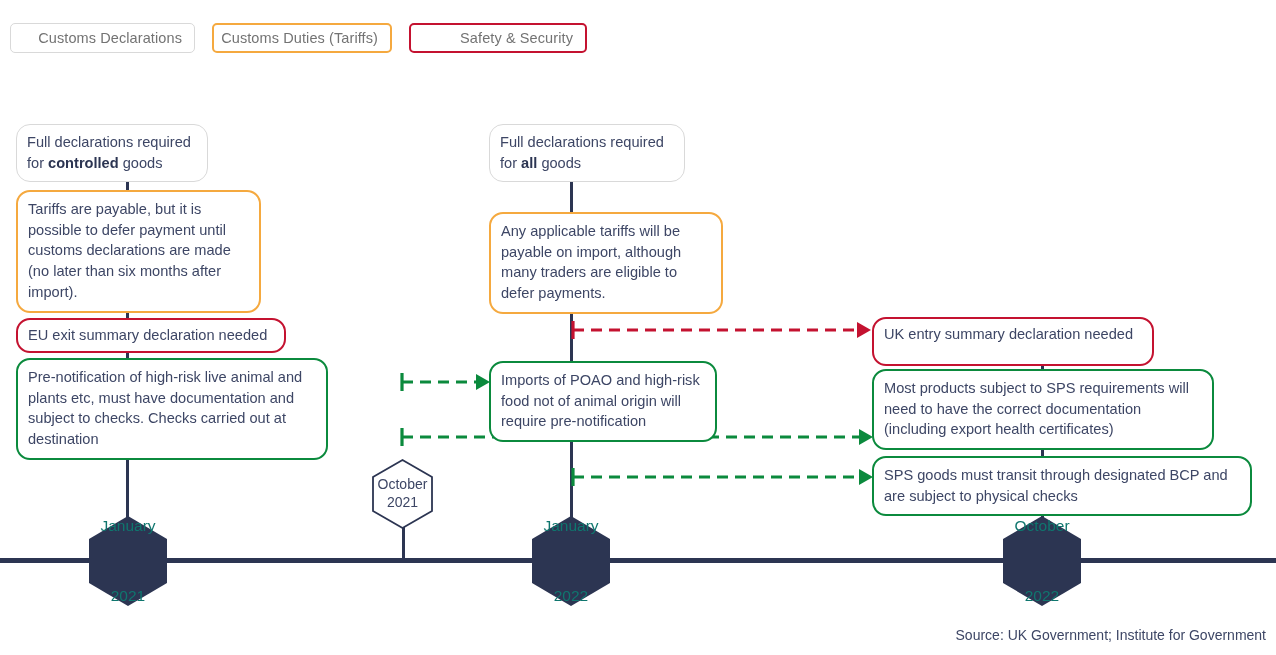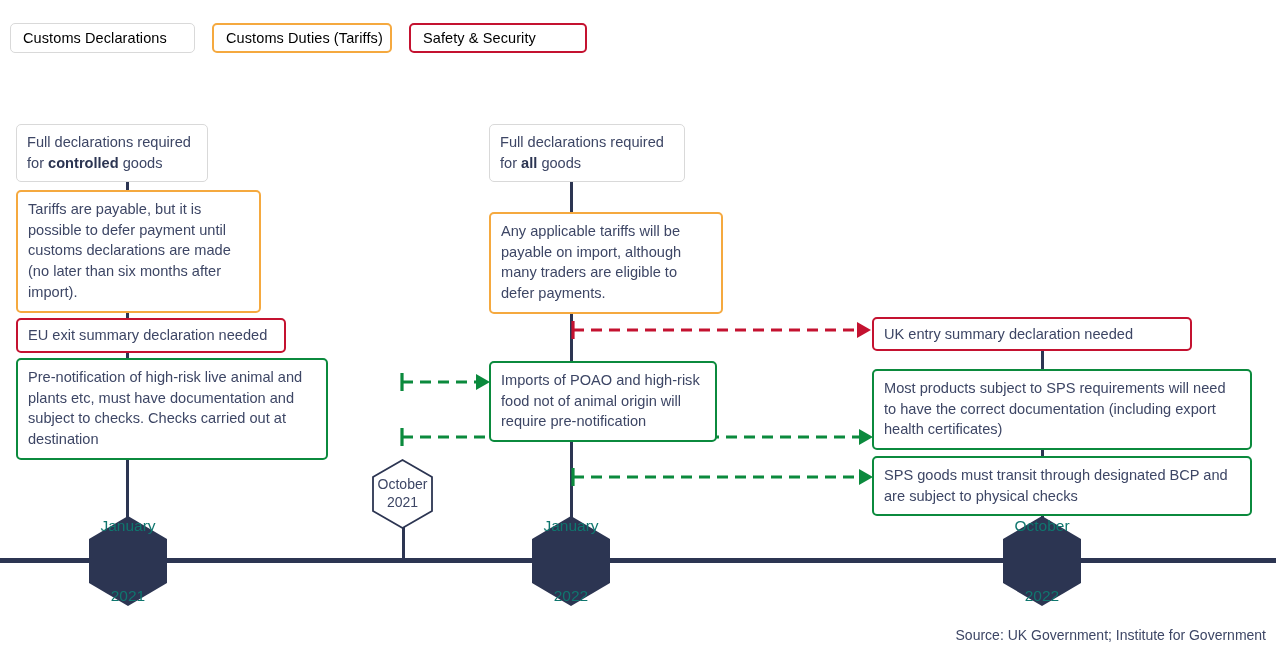--- a/index.html
+++ b/index.html
@@ -10,35 +10,35 @@
     color:#3d4665;
     overflow:hidden;
     position:relative;
   }
   #stage{position:absolute;left:0;top:0;width:1276px;height:655px;}
 
   
   .legend{position:absolute;left:10px;top:23px;display:flex;gap:17px;align-items:flex-start;}
   .legend-chip{
     height:30px;box-sizing:border-box;
-    display:flex;align-items:center;justify-content:flex-start;
+    display:flex;align-items:center;justify-content:flex-end;
     border-radius:5px;background:#fff;
-    font-size:14.5px;color:#000000;letter-spacing:0.1px;
+    font-size:14.5px;color:#737373;letter-spacing:0.1px;
     padding:0 12px;white-space:nowrap;
   }
   .chip-cd{border:1.6px solid #d9d9d9;width:185px;}
   .chip-du{border:2.2px solid #f5a93f;width:180px;}
   .chip-ss{border:2.4px solid #c41230;width:178px;}
   .chip-sps{border:2.4px solid #0b8a3d;width:185px;}
 
   
   .box{
     position:absolute;box-sizing:border-box;background:#fff;
     font-size:14.6px;line-height:1.42;color:#3d4665;
-    padding:7px 10px 8px 10px;border-radius:5px;z-index:5;
+    padding:7px 10px 8px 10px;border-radius:14px;z-index:5;
   }
   .b-grey{border:1.5px solid #d9d9d9;}
   .b-amber{border:2px solid #f5a93f;}
   .b-red{border:2px solid #c41230;}
   .b-green{border:2px solid #0b8a3d;}
   .box b{font-weight:bold;color:#2c3552;}
 
   
   .vline{position:absolute;width:3.4px;background:#2c3552;z-index:1;}
   .axis{position:absolute;left:0;width:1276px;height:5px;background:#2c3552;top:558px;z-index:2;}
@@ -102,23 +102,23 @@
   <div class="box b-red" style="left:16px;top:318px;width:270px;padding-top:5px;padding-bottom:5px;">EU exit summary declaration needed</div>
 
   <div class="box b-grey" style="left:489px;top:124px;width:196px;">
     <span>Full declarations required for </span><b>all</b><span> goods</span>
   </div>
 
   <div class="box b-amber" style="left:489px;top:212px;width:234px;">Any applicable tariffs will be payable on import, although many traders are eligible to defer payments.</div>
 
   <div class="box b-green" style="left:489px;top:361px;width:228px;">Imports of POAO and high-risk food not of animal origin will require pre-notification</div>
 
-  <div class="box b-red" style="left:872px;top:317px;width:320px;padding-top:5px;padding-bottom:4px;">UK entry summary declaration needed</div>
+  <div class="box b-red" style="left:872px;top:317px;width:282px;padding-top:5px;padding-bottom:19px;">UK entry summary declaration needed</div>
 
-  <div class="box b-green" style="left:872px;top:369px;width:380px;">Most products subject to SPS requirements will need to have the correct documentation (including export health certificates)</div>
+  <div class="box b-green" style="left:872px;top:369px;width:342px;">Most products subject to SPS requirements will need to have the correct documentation (including export health certificates)</div>
 
   <div class="box b-green" style="left:872px;top:456px;width:380px;">SPS goods must transit through designated BCP and are subject to physical checks</div>
 
   <div class="arrow" style="left:571px;top:316px;width:302px;height:30px;">
     <svg width="302" height="30" viewBox="0 0 302 30">
       <line x1="2" y1="5" x2="2" y2="23" stroke="#c41230" stroke-width="3.2"></line>
       <line x1="2" y1="14" x2="288" y2="14" stroke="#c41230" stroke-width="3.2" stroke-dasharray="11 7"></line>
       <path d="M286 6 L300 14 L286 22 Z" fill="#c41230"></path>
     </svg>
   </div>

